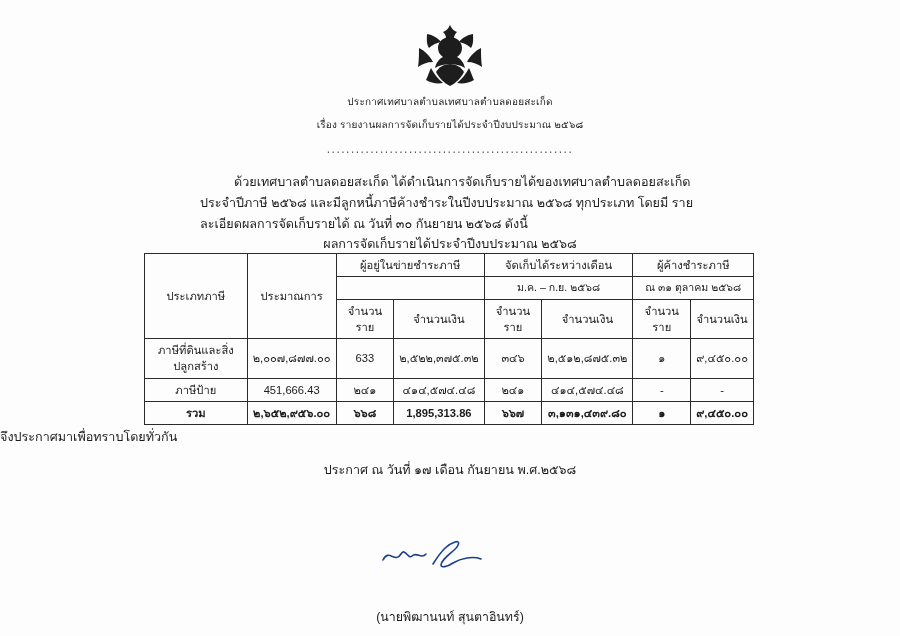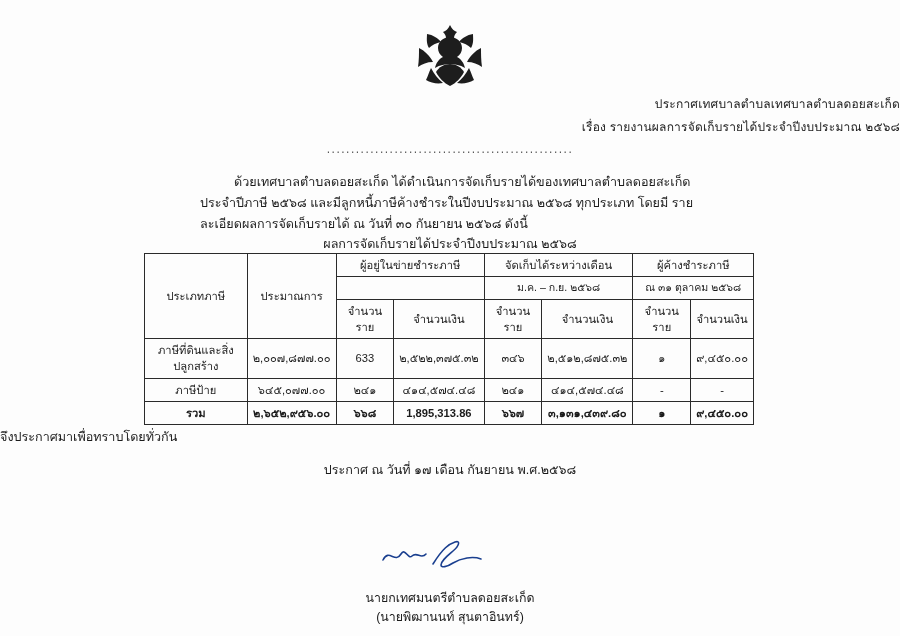--- a/index.html
+++ b/index.html
@@ -28,22 +28,22 @@
     top: 22px;
     transform: translateX(-50%);
     width: 86px;
     height: 64px;
   }
 
   
   .hdr {
     position: absolute;
     width: 100%;
-    text-align: right;
-    font-size: 12px;
+    text-align: center;
+    font-size: 10px;
     letter-spacing: .2px;
   }
   .hdr.line1 { top: 94px; }
   .hdr.line2 { top: 117px; }
   .dots {
     position: absolute;
     top: 142px;
     width: 100%;
     text-align: center;
     font-size: 12px;
@@ -193,21 +193,21 @@
         <td class="cell-right">๒,๐๐๗,๘๗๗.๐๐</td>
         <td>633</td>
         <td class="cell-right">๒,๕๒๒,๓๗๕.๓๒</td>
         <td>๓๔๖</td>
         <td class="cell-right">๒,๕๑๒,๘๗๕.๓๒</td>
         <td>๑</td>
         <td class="cell-right">๙,๔๕๐.๐๐</td>
       </tr>
       <tr>
         <td class="cell-left">ภาษีป้าย</td>
-        <td class="cell-right">๖๔๕,๐๗๗.๐๐</td>
+        <td class="cell-right">451,666.43</td>
         <td>๒๔๑</td>
         <td class="cell-right">๔๑๔,๕๗๔.๔๘</td>
         <td>๒๔๑</td>
         <td class="cell-right">๔๑๔,๕๗๔.๔๘</td>
         <td>-</td>
         <td class="cell-right">-</td>
       </tr>
       <tr class="row-total">
         <td class="cell-left">รวม</td>
         <td class="cell-right">๒,๖๕๒,๙๕๖.๐๐</td>
@@ -223,15 +223,14 @@
 
   <div class="foot1">จึงประกาศมาเพื่อทราบโดยทั่วกัน</div>
   <div class="foot2">ประกาศ ณ วันที่ ๑๗ เดือน กันยายน พ.ศ.๒๕๖๘</div>
 
   <svg class="sig-scribble" viewBox="0 0 150 34">
     <path d="M8 22 c6-12 12 4 18-6 4-7 7 6 11 2 5-5 9 4 14-2" fill="none" stroke="#1a3f8f" stroke-width="1.6" stroke-linecap="round"></path>
     <path d="M58 26 c10-16 16-20 22-22 6-2 4 4 -2 9 -7 6 -12 10 -12 14 0 3 6 2 12 -2 8-5 20-7 28-4" fill="none" stroke="#1a3f8f" stroke-width="1.6" stroke-linecap="round"></path>
   </svg>
 
   <div class="sig-name">(นายพิฒานนท์ สุนตาอินทร์)</div>
-  <div class="sig-pos">นายกเทศมนตรีตำบลดอยสะเก็ด</div>
 
 </div>
 
 </body></html>

